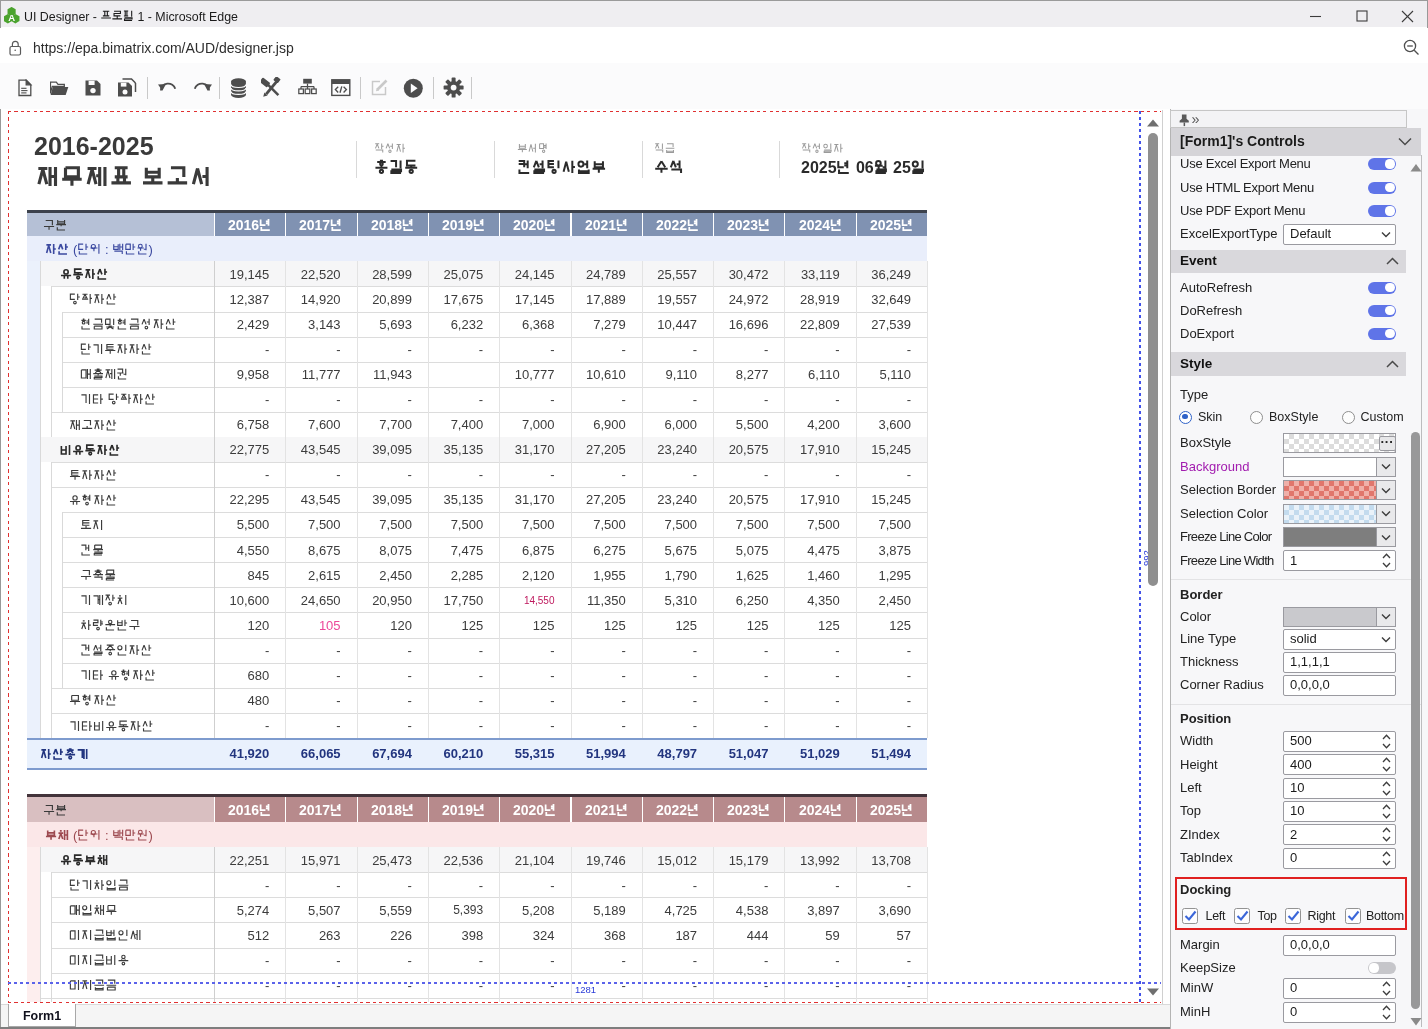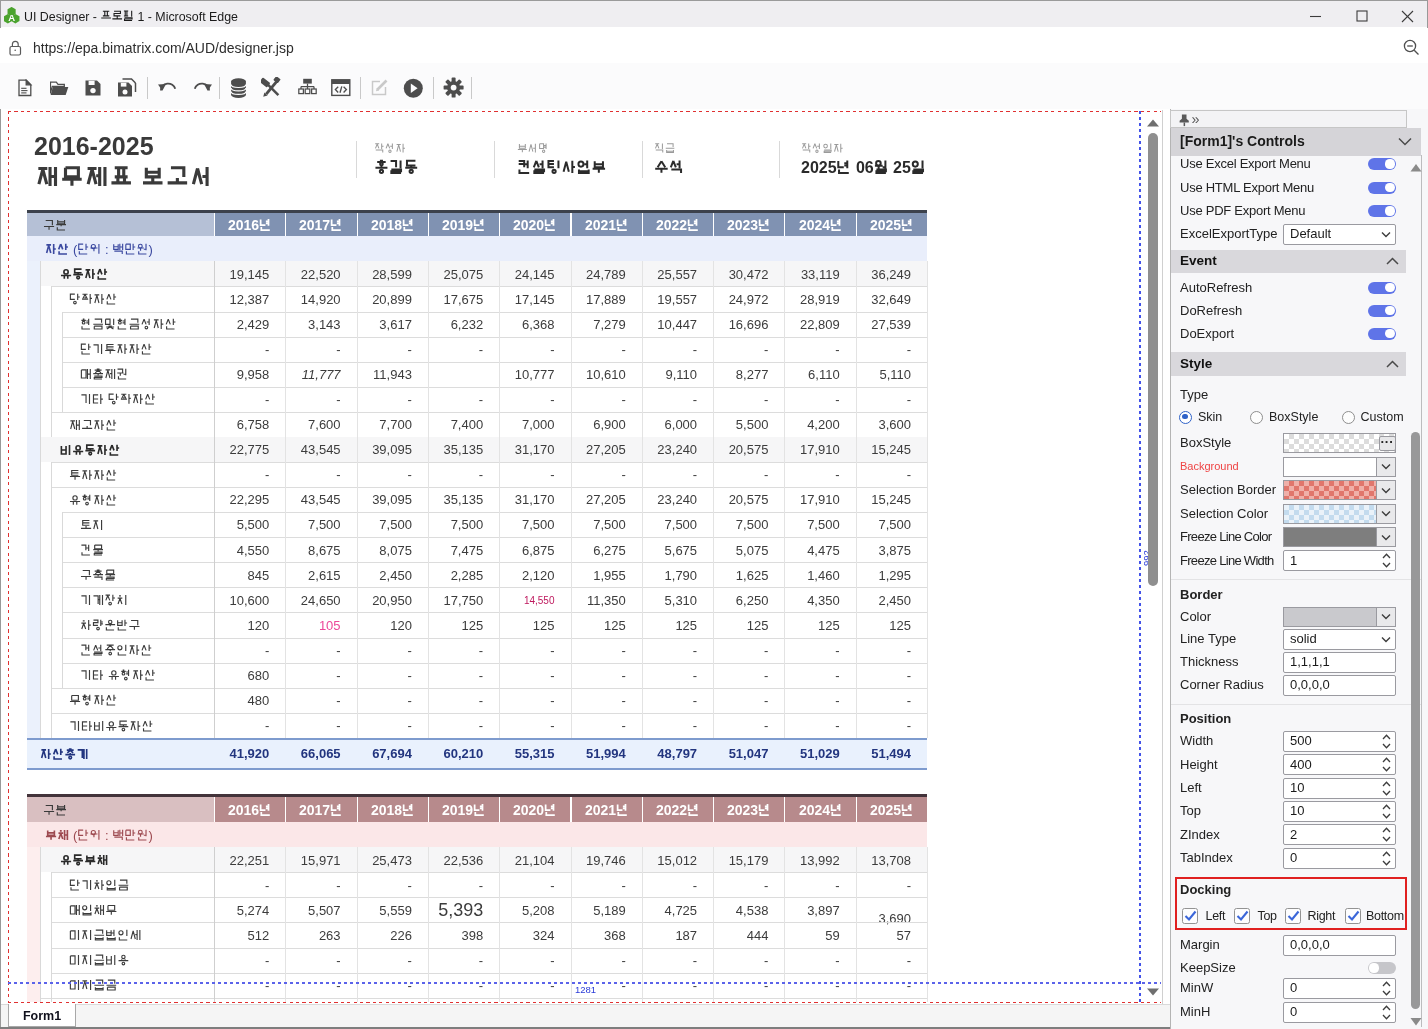--- a/index.html
+++ b/index.html
@@ -337,21 +337,21 @@
       <circle cx="39.88" cy="6.71" r="1.34" fill="none" stroke="#3c3c3c" stroke-width="1.14"></circle>
       <path d="M39.08,3.17 L40.68,3.17 M37.65,4.42 L42.11,4.42 M44.95,2.86 L44.95,9.10 M42.52,5.04 L44.95,5.04 M42.52,6.92 L44.95,6.92 M38.26,10.14 L38.26,13.05 L46.17,13.05" fill="none" stroke="#3c3c3c" stroke-width="1.14" stroke-linecap="butt"></path>
       <path d="M50.96,3.07 L57.85,3.07 L57.85,6.81 M49.54,8.27 L59.27,8.27 M50.55,10.14 L58.26,10.14 L58.26,13.05 L50.55,13.05 L50.55,10.14" fill="none" stroke="#3c3c3c" stroke-width="1.14" stroke-linecap="butt"></path>
       <circle cx="66.39" cy="11.60" r="1.31" fill="none" stroke="#3c3c3c" stroke-width="1.14"></circle>
       <path d="M64.06,3.17 L62.01,8.37 M64.06,3.17 L66.11,8.37 M69.13,2.86 L69.13,9.10 M66.70,5.98 L69.13,5.98" fill="none" stroke="#3c3c3c" stroke-width="1.14" stroke-linecap="butt"></path>
       <path d="M73.92,3.90 L78.59,3.90 M76.25,4.39 L74.20,12.01 M76.25,4.39 L78.31,12.01 M81.22,3.07 L81.22,13.05 M81.22,8.06 L83.35,8.06" fill="none" stroke="#3c3c3c" stroke-width="1.14" stroke-linecap="butt"></path>
       <path d="M88.24,3.17 L86.19,8.37 M88.24,3.17 L90.29,8.37 M93.31,2.86 L93.31,9.10 M93.31,5.98 L95.44,5.98 M86.62,10.14 L86.62,13.05 L94.53,13.05" fill="none" stroke="#3c3c3c" stroke-width="1.14" stroke-linecap="butt"></path>
     </svg></div>
 <div style="position:absolute;top:314.8px;font-size:13px;font-weight:400;color:#3c3c3c;line-height:19.5px;white-space:pre;left:-30.7px;width:300px;text-align:right;">2,429</div>
 <div style="position:absolute;top:314.8px;font-size:13px;font-weight:400;color:#3c3c3c;line-height:19.5px;white-space:pre;left:40.6px;width:300px;text-align:right;">3,143</div>
-<div style="position:absolute;top:314.8px;font-size:13px;font-weight:400;color:#3c3c3c;line-height:19.5px;white-space:pre;left:111.9px;width:300px;text-align:right;">3,617</div>
+<div style="position:absolute;top:314.8px;font-size:13px;font-weight:400;color:#3c3c3c;line-height:19.5px;white-space:pre;left:111.9px;width:300px;text-align:right;">5,693</div>
 <div style="position:absolute;top:314.8px;font-size:13px;font-weight:400;color:#3c3c3c;line-height:19.5px;white-space:pre;left:183.2px;width:300px;text-align:right;">6,232</div>
 <div style="position:absolute;top:314.8px;font-size:13px;font-weight:400;color:#3c3c3c;line-height:19.5px;white-space:pre;left:254.5px;width:300px;text-align:right;">6,368</div>
 <div style="position:absolute;top:314.8px;font-size:13px;font-weight:400;color:#3c3c3c;line-height:19.5px;white-space:pre;left:325.8px;width:300px;text-align:right;">7,279</div>
 <div style="position:absolute;top:314.8px;font-size:13px;font-weight:400;color:#3c3c3c;line-height:19.5px;white-space:pre;left:397.1px;width:300px;text-align:right;">10,447</div>
 <div style="position:absolute;top:314.8px;font-size:13px;font-weight:400;color:#3c3c3c;line-height:19.5px;white-space:pre;left:468.4px;width:300px;text-align:right;">16,696</div>
 <div style="position:absolute;top:314.8px;font-size:13px;font-weight:400;color:#3c3c3c;line-height:19.5px;white-space:pre;left:539.7px;width:300px;text-align:right;">22,809</div>
 <div style="position:absolute;top:314.8px;font-size:13px;font-weight:400;color:#3c3c3c;line-height:19.5px;white-space:pre;left:611.0px;width:300px;text-align:right;">27,539</div>
 <div style="position:absolute;left:62.0px;top:336.5px;width:865.0px;height:1.0px;background:#dcdcdc"></div>
 <div style="position:absolute;left:80.0px;top:341.3px;width:75px;height:17px"><svg width="75" height="17" style="overflow:visible">
       <path d="M5.84,3.17 L1.38,3.17 L1.38,8.37 L5.84,8.37 M8.68,2.86 L8.68,9.10 M8.68,5.98 L10.81,5.98 M1.99,10.14 L1.99,13.05 L9.90,13.05" fill="none" stroke="#3c3c3c" stroke-width="1.14" stroke-linecap="butt"></path>
@@ -372,21 +372,21 @@
 <div style="position:absolute;top:339.8px;font-size:13px;font-weight:400;color:#3c3c3c;line-height:19.5px;white-space:pre;left:539.7px;width:300px;text-align:right;">-</div>
 <div style="position:absolute;top:339.8px;font-size:13px;font-weight:400;color:#3c3c3c;line-height:19.5px;white-space:pre;left:611.0px;width:300px;text-align:right;">-</div>
 <div style="position:absolute;left:62.0px;top:361.6px;width:865.0px;height:1.0px;background:#dcdcdc"></div>
 <div style="position:absolute;left:80.0px;top:366.3px;width:50px;height:17px"><svg width="50" height="17" style="overflow:visible">
       <path d="M1.38,3.90 L6.04,3.90 L6.04,12.01 L1.38,12.01 L1.38,3.90 M7.46,3.07 L7.46,13.05 M10.30,3.07 L10.30,13.05 M7.46,8.06 L10.30,8.06" fill="none" stroke="#3c3c3c" stroke-width="1.14" stroke-linecap="butt"></path>
       <path d="M16.76,3.07 L19.51,3.07 M14.69,4.12 L21.58,4.12 M18.13,4.27 L15.24,6.81 M18.13,4.27 L21.03,6.81 M13.27,7.64 L23.00,7.64 M18.13,7.64 L18.13,9.31 M14.28,10.14 L21.99,10.14 L21.99,11.54 L14.28,11.54 L14.28,13.05 L21.99,13.05" fill="none" stroke="#3c3c3c" stroke-width="1.14" stroke-linecap="butt"></path>
       <path d="M25.56,3.90 L30.23,3.90 M27.89,4.39 L25.84,12.01 M27.89,4.39 L29.95,12.01 M31.85,3.07 L31.85,13.05 M34.59,3.07 L34.59,13.05 M30.02,7.64 L31.85,7.64" fill="none" stroke="#3c3c3c" stroke-width="1.14" stroke-linecap="butt"></path>
       <path d="M37.55,3.07 L42.62,3.07 L42.62,7.23 M37.24,7.02 L43.53,7.02 M40.29,7.02 L40.29,9.72 M45.76,2.86 L45.76,9.31 M43.53,8.27 L45.76,8.27 M38.46,10.14 L38.46,13.05 L46.17,13.05" fill="none" stroke="#3c3c3c" stroke-width="1.14" stroke-linecap="butt"></path>
     </svg></div>
 <div style="position:absolute;top:364.9px;font-size:13px;font-weight:400;color:#3c3c3c;line-height:19.5px;white-space:pre;left:-30.7px;width:300px;text-align:right;">9,958</div>
-<div style="position:absolute;top:364.9px;font-size:13px;font-weight:400;color:#3c3c3c;line-height:19.5px;white-space:pre;left:40.6px;width:300px;text-align:right;font-style:italic;">11,777</div>
+<div style="position:absolute;top:364.9px;font-size:13px;font-weight:400;color:#3c3c3c;line-height:19.5px;white-space:pre;left:40.6px;width:300px;text-align:right;">11,777</div>
 <div style="position:absolute;top:364.9px;font-size:13px;font-weight:400;color:#3c3c3c;line-height:19.5px;white-space:pre;left:111.9px;width:300px;text-align:right;">11,943</div>
 <div style="position:absolute;top:364.9px;font-size:13px;font-weight:400;color:#3c3c3c;line-height:19.5px;white-space:pre;left:254.5px;width:300px;text-align:right;">10,777</div>
 <div style="position:absolute;top:364.9px;font-size:13px;font-weight:400;color:#3c3c3c;line-height:19.5px;white-space:pre;left:325.8px;width:300px;text-align:right;">10,610</div>
 <div style="position:absolute;top:364.9px;font-size:13px;font-weight:400;color:#3c3c3c;line-height:19.5px;white-space:pre;left:397.1px;width:300px;text-align:right;">9,110</div>
 <div style="position:absolute;top:364.9px;font-size:13px;font-weight:400;color:#3c3c3c;line-height:19.5px;white-space:pre;left:468.4px;width:300px;text-align:right;">8,277</div>
 <div style="position:absolute;top:364.9px;font-size:13px;font-weight:400;color:#3c3c3c;line-height:19.5px;white-space:pre;left:539.7px;width:300px;text-align:right;">6,110</div>
 <div style="position:absolute;top:364.9px;font-size:13px;font-weight:400;color:#3c3c3c;line-height:19.5px;white-space:pre;left:611.0px;width:300px;text-align:right;">5,110</div>
 <div style="position:absolute;left:62.0px;top:386.7px;width:865.0px;height:1.0px;background:#dcdcdc"></div>
 <div style="position:absolute;left:80.0px;top:391.4px;width:78px;height:17px"><svg width="78" height="17" style="overflow:visible">
       <path d="M1.38,3.90 L6.04,3.90 L6.04,12.01 M9.49,3.07 L9.49,13.05" fill="none" stroke="#3c3c3c" stroke-width="1.14" stroke-linecap="butt"></path>
@@ -803,27 +803,27 @@
 <div style="position:absolute;left:69.0px;top:902.1px;width:50px;height:17px"><svg width="50" height="17" style="overflow:visible">
       <path d="M1.38,3.90 L6.04,3.90 L6.04,12.01 L1.38,12.01 L1.38,3.90 M7.46,3.07 L7.46,13.05 M10.30,3.07 L10.30,13.05 M7.46,8.06 L10.30,8.06" fill="none" stroke="#3c3c3c" stroke-width="1.14" stroke-linecap="butt"></path>
       <circle cx="15.70" cy="5.77" r="2.05" fill="none" stroke="#3c3c3c" stroke-width="1.14"></circle>
       <path d="M21.58,2.86 L21.58,9.10 M14.08,10.14 L14.08,13.05 L21.99,13.05 L21.99,10.14 M14.08,11.60 L21.99,11.60" fill="none" stroke="#3c3c3c" stroke-width="1.14" stroke-linecap="butt"></path>
       <path d="M26.96,3.90 L28.83,3.90 M25.56,6.17 L30.23,6.17 M27.89,6.50 L25.93,12.01 M27.89,6.50 L29.85,12.01 M31.64,3.07 L31.64,13.05 M34.48,3.07 L34.48,13.05 M31.64,8.06 L34.48,8.06" fill="none" stroke="#3c3c3c" stroke-width="1.14" stroke-linecap="butt"></path>
       <path d="M38.97,3.48 L45.66,3.48 L45.66,8.27 L38.97,8.27 L38.97,3.48 M37.24,9.52 L47.38,9.52 M42.31,9.52 L42.31,12.84" fill="none" stroke="#3c3c3c" stroke-width="1.14" stroke-linecap="butt"></path>
     </svg></div>
 <div style="position:absolute;top:900.7px;font-size:13px;font-weight:400;color:#3c3c3c;line-height:19.5px;white-space:pre;left:-30.7px;width:300px;text-align:right;">5,274</div>
 <div style="position:absolute;top:900.7px;font-size:13px;font-weight:400;color:#3c3c3c;line-height:19.5px;white-space:pre;left:40.6px;width:300px;text-align:right;">5,507</div>
 <div style="position:absolute;top:900.7px;font-size:13px;font-weight:400;color:#3c3c3c;line-height:19.5px;white-space:pre;left:111.9px;width:300px;text-align:right;">5,559</div>
-<div style="position:absolute;top:900.7px;font-size:18px;font-weight:400;color:#3c3c3c;line-height:19.5px;white-space:pre;left:183.2px;width:300px;text-align:right;">5,393</div>
+<div style="position:absolute;top:900.7px;font-size:12px;font-weight:400;color:#3c3c3c;line-height:19.5px;white-space:pre;left:183.2px;width:300px;text-align:right;">5,393</div>
 <div style="position:absolute;top:900.7px;font-size:13px;font-weight:400;color:#3c3c3c;line-height:19.5px;white-space:pre;left:254.5px;width:300px;text-align:right;">5,208</div>
 <div style="position:absolute;top:900.7px;font-size:13px;font-weight:400;color:#3c3c3c;line-height:19.5px;white-space:pre;left:325.8px;width:300px;text-align:right;">5,189</div>
 <div style="position:absolute;top:900.7px;font-size:13px;font-weight:400;color:#3c3c3c;line-height:19.5px;white-space:pre;left:397.1px;width:300px;text-align:right;">4,725</div>
 <div style="position:absolute;top:900.7px;font-size:13px;font-weight:400;color:#3c3c3c;line-height:19.5px;white-space:pre;left:468.4px;width:300px;text-align:right;">4,538</div>
 <div style="position:absolute;top:900.7px;font-size:13px;font-weight:400;color:#3c3c3c;line-height:19.5px;white-space:pre;left:539.7px;width:300px;text-align:right;">3,897</div>
-<div style="position:absolute;top:900.7px;font-size:13px;font-weight:400;color:#3c3c3c;line-height:19.5px;white-space:pre;left:611.0px;width:300px;text-align:right;margin-top:8px;">3,690</div>
+<div style="position:absolute;top:900.7px;font-size:13px;font-weight:400;color:#3c3c3c;line-height:19.5px;white-space:pre;left:611.0px;width:300px;text-align:right;">3,690</div>
 <div style="position:absolute;left:51.0px;top:922.4px;width:876.0px;height:1.0px;background:#dcdcdc"></div>
 <div style="position:absolute;left:69.0px;top:927.2px;width:75px;height:17px"><svg width="75" height="17" style="overflow:visible">
       <path d="M1.38,3.90 L6.04,3.90 L6.04,12.01 L1.38,12.01 L1.38,3.90 M9.49,3.07 L9.49,13.05" fill="none" stroke="#3c3c3c" stroke-width="1.14" stroke-linecap="butt"></path>
       <path d="M13.47,3.90 L18.13,3.90 M15.80,4.39 L13.75,12.01 M15.80,4.39 L17.86,12.01 M21.58,3.07 L21.58,13.05" fill="none" stroke="#3c3c3c" stroke-width="1.14" stroke-linecap="butt"></path>
       <path d="M26.78,3.07 L33.67,3.07 L33.67,6.81 M25.36,8.27 L35.09,8.27 M26.37,10.14 L26.37,13.05 L34.08,13.05 L34.08,10.14 M26.37,11.60 L34.08,11.60" fill="none" stroke="#3c3c3c" stroke-width="1.14" stroke-linecap="butt"></path>
       <path d="M37.65,3.17 L37.65,8.37 L42.11,8.37 L42.11,3.17 M37.65,5.77 L42.11,5.77 M44.95,2.86 L44.95,9.10 M42.52,5.98 L44.95,5.98 M38.26,10.14 L38.26,13.05 L46.17,13.05 L46.17,10.14 M38.26,11.60 L46.17,11.60" fill="none" stroke="#3c3c3c" stroke-width="1.14" stroke-linecap="butt"></path>
       <circle cx="51.97" cy="5.77" r="2.05" fill="none" stroke="#3c3c3c" stroke-width="1.14"></circle>
       <path d="M57.85,2.86 L57.85,9.10 M50.35,10.14 L50.35,13.05 L58.26,13.05" fill="none" stroke="#3c3c3c" stroke-width="1.14" stroke-linecap="butt"></path>
       <path d="M64.16,3.90 L62.02,12.01 M64.16,3.90 L66.31,12.01 M68.12,3.07 L68.12,13.05 M70.86,3.07 L70.86,13.05 M66.29,7.64 L68.12,7.64" fill="none" stroke="#3c3c3c" stroke-width="1.14" stroke-linecap="butt"></path>
     </svg></div>
@@ -965,21 +965,21 @@
   </div>
 <div style="position:absolute;top:407.6px;font-size:12.5px;font-weight:400;color:#222;line-height:18.8px;white-space:pre;left:1198.0px;">Skin</div>
 <div style="position:absolute;left:1250.0px;top:410.5px;width:13px;height:13px;border-radius:50%;border:1.3px solid #8e8e8e;background:#fdfdfd"></div>
 <div style="position:absolute;top:407.6px;font-size:12.5px;font-weight:400;color:#222;line-height:18.8px;white-space:pre;left:1269.0px;">BoxStyle</div>
 <div style="position:absolute;left:1341.5px;top:410.5px;width:13px;height:13px;border-radius:50%;border:1.3px solid #8e8e8e;background:#fdfdfd"></div>
 <div style="position:absolute;top:407.6px;font-size:12.5px;font-weight:400;color:#222;line-height:18.8px;white-space:pre;left:1360.5px;">Custom</div>
 <div style="position:absolute;top:433.2px;font-size:13px;font-weight:400;color:#222;line-height:19.5px;white-space:pre;left:1180.0px;">BoxStyle</div>
 <div style="position:absolute;left:1283.0px;top:433.0px;width:113.0px;height:20.0px;background-color:#fff;background-image:linear-gradient(45deg,#dcdcdc 25%,rgba(0,0,0,0) 25%,rgba(0,0,0,0) 75%,#dcdcdc 75%),linear-gradient(45deg,#dcdcdc 25%,rgba(0,0,0,0) 25%,rgba(0,0,0,0) 75%,#dcdcdc 75%);background-size:10px 10px;background-position:0 0,5px 5px;border:1px solid #9a9aa0"></div>
 <div style="position:absolute;left:1378.5px;top:435.5px;width:17.5px;height:15.0px;background:#e7e7e9;border:1px solid #9a9aa0;border-radius:2px"></div>
 <div style="position:absolute;top:431.8px;font-size:13px;font-weight:700;color:#222;line-height:19.5px;white-space:pre;left:1237.0px;width:300px;text-align:center;">···</div>
-<div style="position:absolute;top:456.8px;font-size:11px;font-weight:400;color:#ef4444;line-height:19.5px;white-space:pre;left:1180.0px;">Background</div>
+<div style="position:absolute;top:456.8px;font-size:13px;font-weight:400;color:#a21caf;line-height:19.5px;white-space:pre;left:1180.0px;">Background</div>
 <div style="position:absolute;left:1283.0px;top:456.5px;width:94.0px;height:20.0px;background:#fff;border:1px solid #9a9aa0"></div>
 <div style="position:absolute;left:1376.0px;top:456.5px;width:20.0px;height:20.0px;background:#e9e9eb;border:1px solid #9a9aa0"></div>
 <svg width="10" height="8" style="position:absolute;left:1381px;top:463.0px">
     <polyline points="1,1.5 5,5.5 9,1.5" fill="none" stroke="#3d3d3d" stroke-width="1.4"></polyline>
   </svg>
 <div style="position:absolute;top:480.2px;font-size:13px;font-weight:400;color:#222;line-height:19.5px;white-space:pre;left:1180.0px;">Selection Border</div>
 <div style="position:absolute;left:1283.0px;top:480.0px;width:94.0px;height:20.0px;background-color:#efb0a9;background-image:linear-gradient(45deg,#e0766c 25%,rgba(0,0,0,0) 25%,rgba(0,0,0,0) 75%,#e0766c 75%),linear-gradient(45deg,#e0766c 25%,rgba(0,0,0,0) 25%,rgba(0,0,0,0) 75%,#e0766c 75%);background-size:10px 10px;background-position:0 0,5px 5px;border:1px solid #9a9aa0"></div>
 <div style="position:absolute;left:1376.0px;top:480.0px;width:20.0px;height:20.0px;background:#e9e9eb;border:1px solid #9a9aa0"></div>
 <svg width="10" height="8" style="position:absolute;left:1381px;top:486.5px">
     <polyline points="1,1.5 5,5.5 9,1.5" fill="none" stroke="#3d3d3d" stroke-width="1.4"></polyline>

